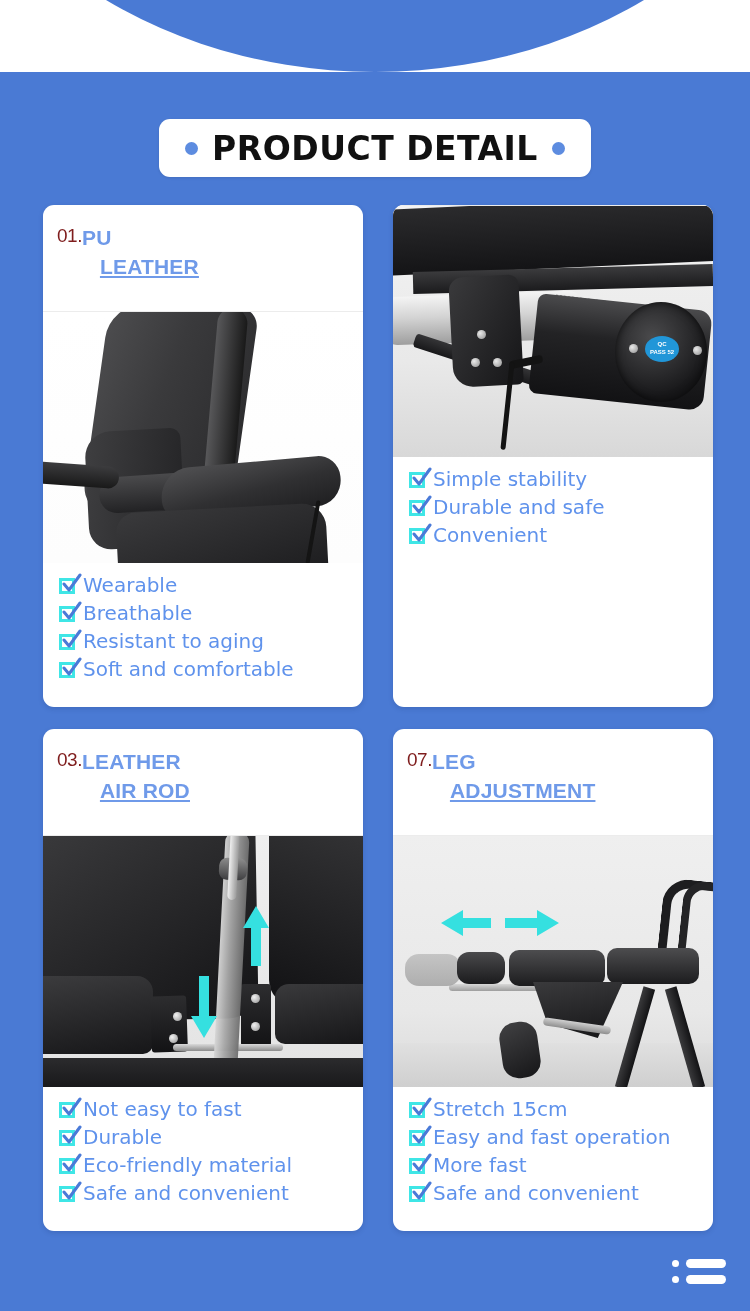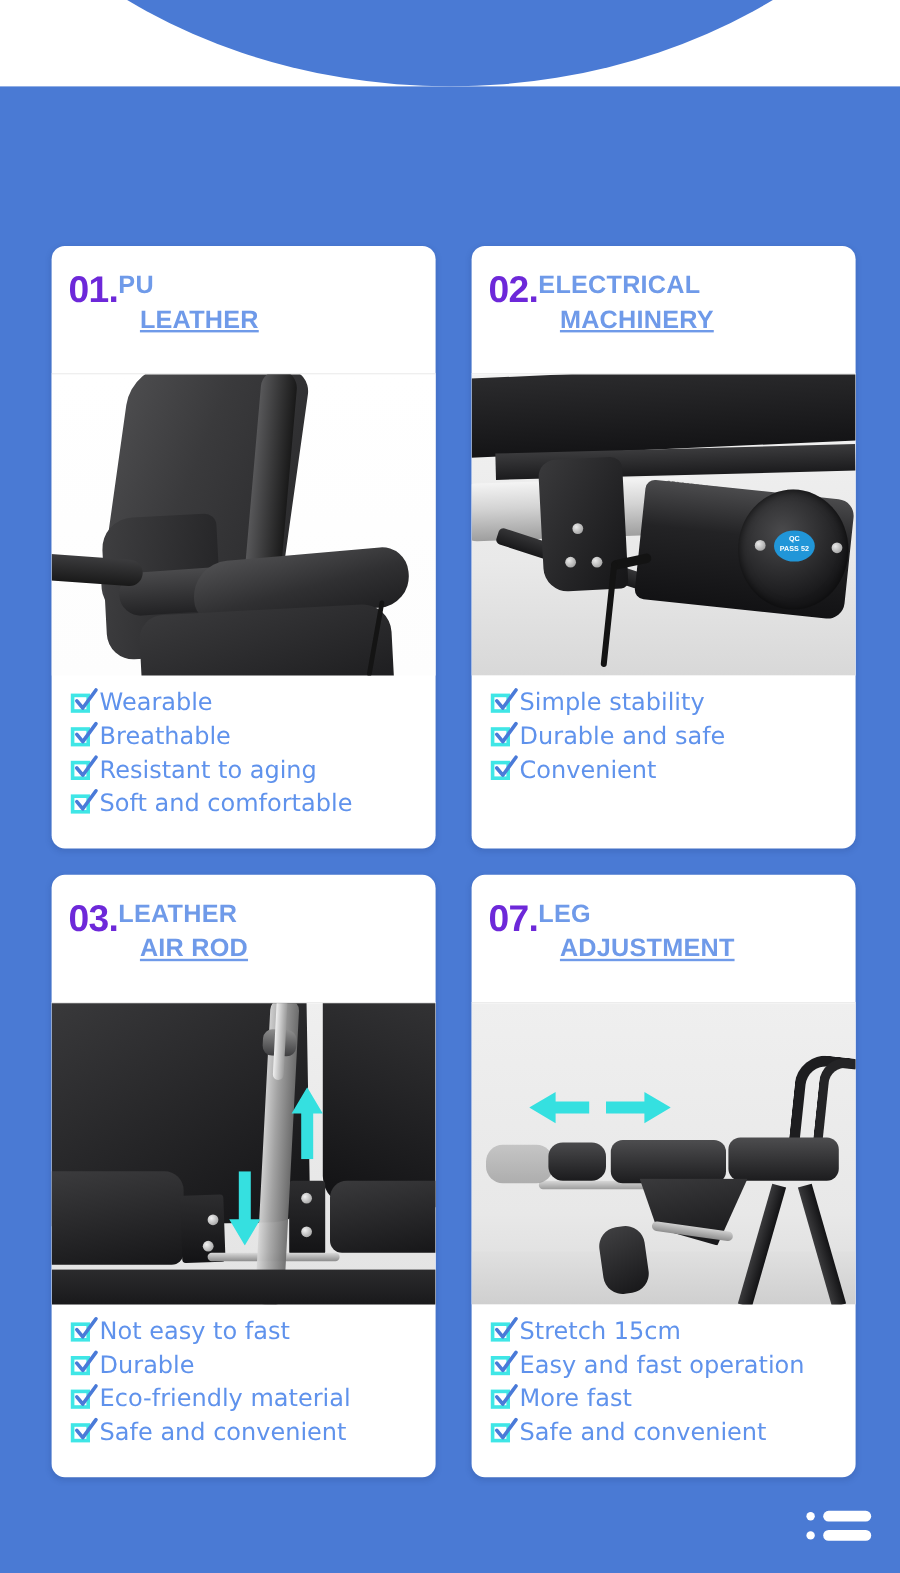--- a/index.html
+++ b/index.html
@@ -58,21 +58,21 @@
     box-shadow:0 2px 5px rgba(20,45,100,.18);
   }
 
   
   .card-head{
     padding:19px 0 0 14px;
     display:flex; align-items:flex-start;
     height:106px;
   }
   .card-num{
-    font-size:31px; font-weight:bold; color:#6d28d9;
+    font-size:19px; font-weight:normal; color:#7f1d1d;
     line-height:1; flex:none; padding-top:2px;
     letter-spacing:-.5px;
   }
   .card-title{
     font-size:21px; font-weight:bold; color:#6f9ae9;
     line-height:1.38; letter-spacing:.2px;
   }
   .card-title .l2{ display:block; padding-left:18px;text-decoration:underline; }
 
   
@@ -350,20 +350,25 @@
 </style>
 </head>
 <body>
 
 <div class="page">
 
   <div class="top-banner">
     <div class="top-curve"></div>
   </div>
 
+  <div class="title-pill">
+    <span class="pill-dot"></span>
+    <span class="pill-text">PRODUCT DETAIL</span>
+    <span class="pill-dot"></span>
+  </div>
 
   <div class="grid">
 
     <div class="card">
       <div class="card-head">
         <span class="card-num">01.</span>
         <span class="card-title">
           <span>PU</span>
           <span class="l2">LEATHER</span>
         </span>
@@ -414,27 +419,20 @@
             <svg width="22" height="22" viewBox="0 0 22 22">
                 <path d="M4 11 L9 17 L20 2" stroke="#4a7ad8" stroke-width="3" fill="none" stroke-linecap="round" stroke-linejoin="round"></path>
               </svg>
           </span>
           <span class="feature-text">Soft and comfortable</span>
         </div>
       </div>
     </div>
 
     <div class="card">
-      <div class="card-head">
-        <span class="card-num">02.</span>
-        <span class="card-title">
-          <span>ELECTRICAL</span>
-          <span class="l2">MACHINERY</span>
-        </span>
-      </div>
       <div class="photo">
         <div class="photo-inner p2">
           <div class="topslab"></div>
             <div class="frame"></div>
             <div class="alu"></div>
           <div class="leg"></div>
             <div class="bracket"></div>
           <div class="grill"></div>
             <div class="motor"></div>
             <div class="motorcap"></div>

